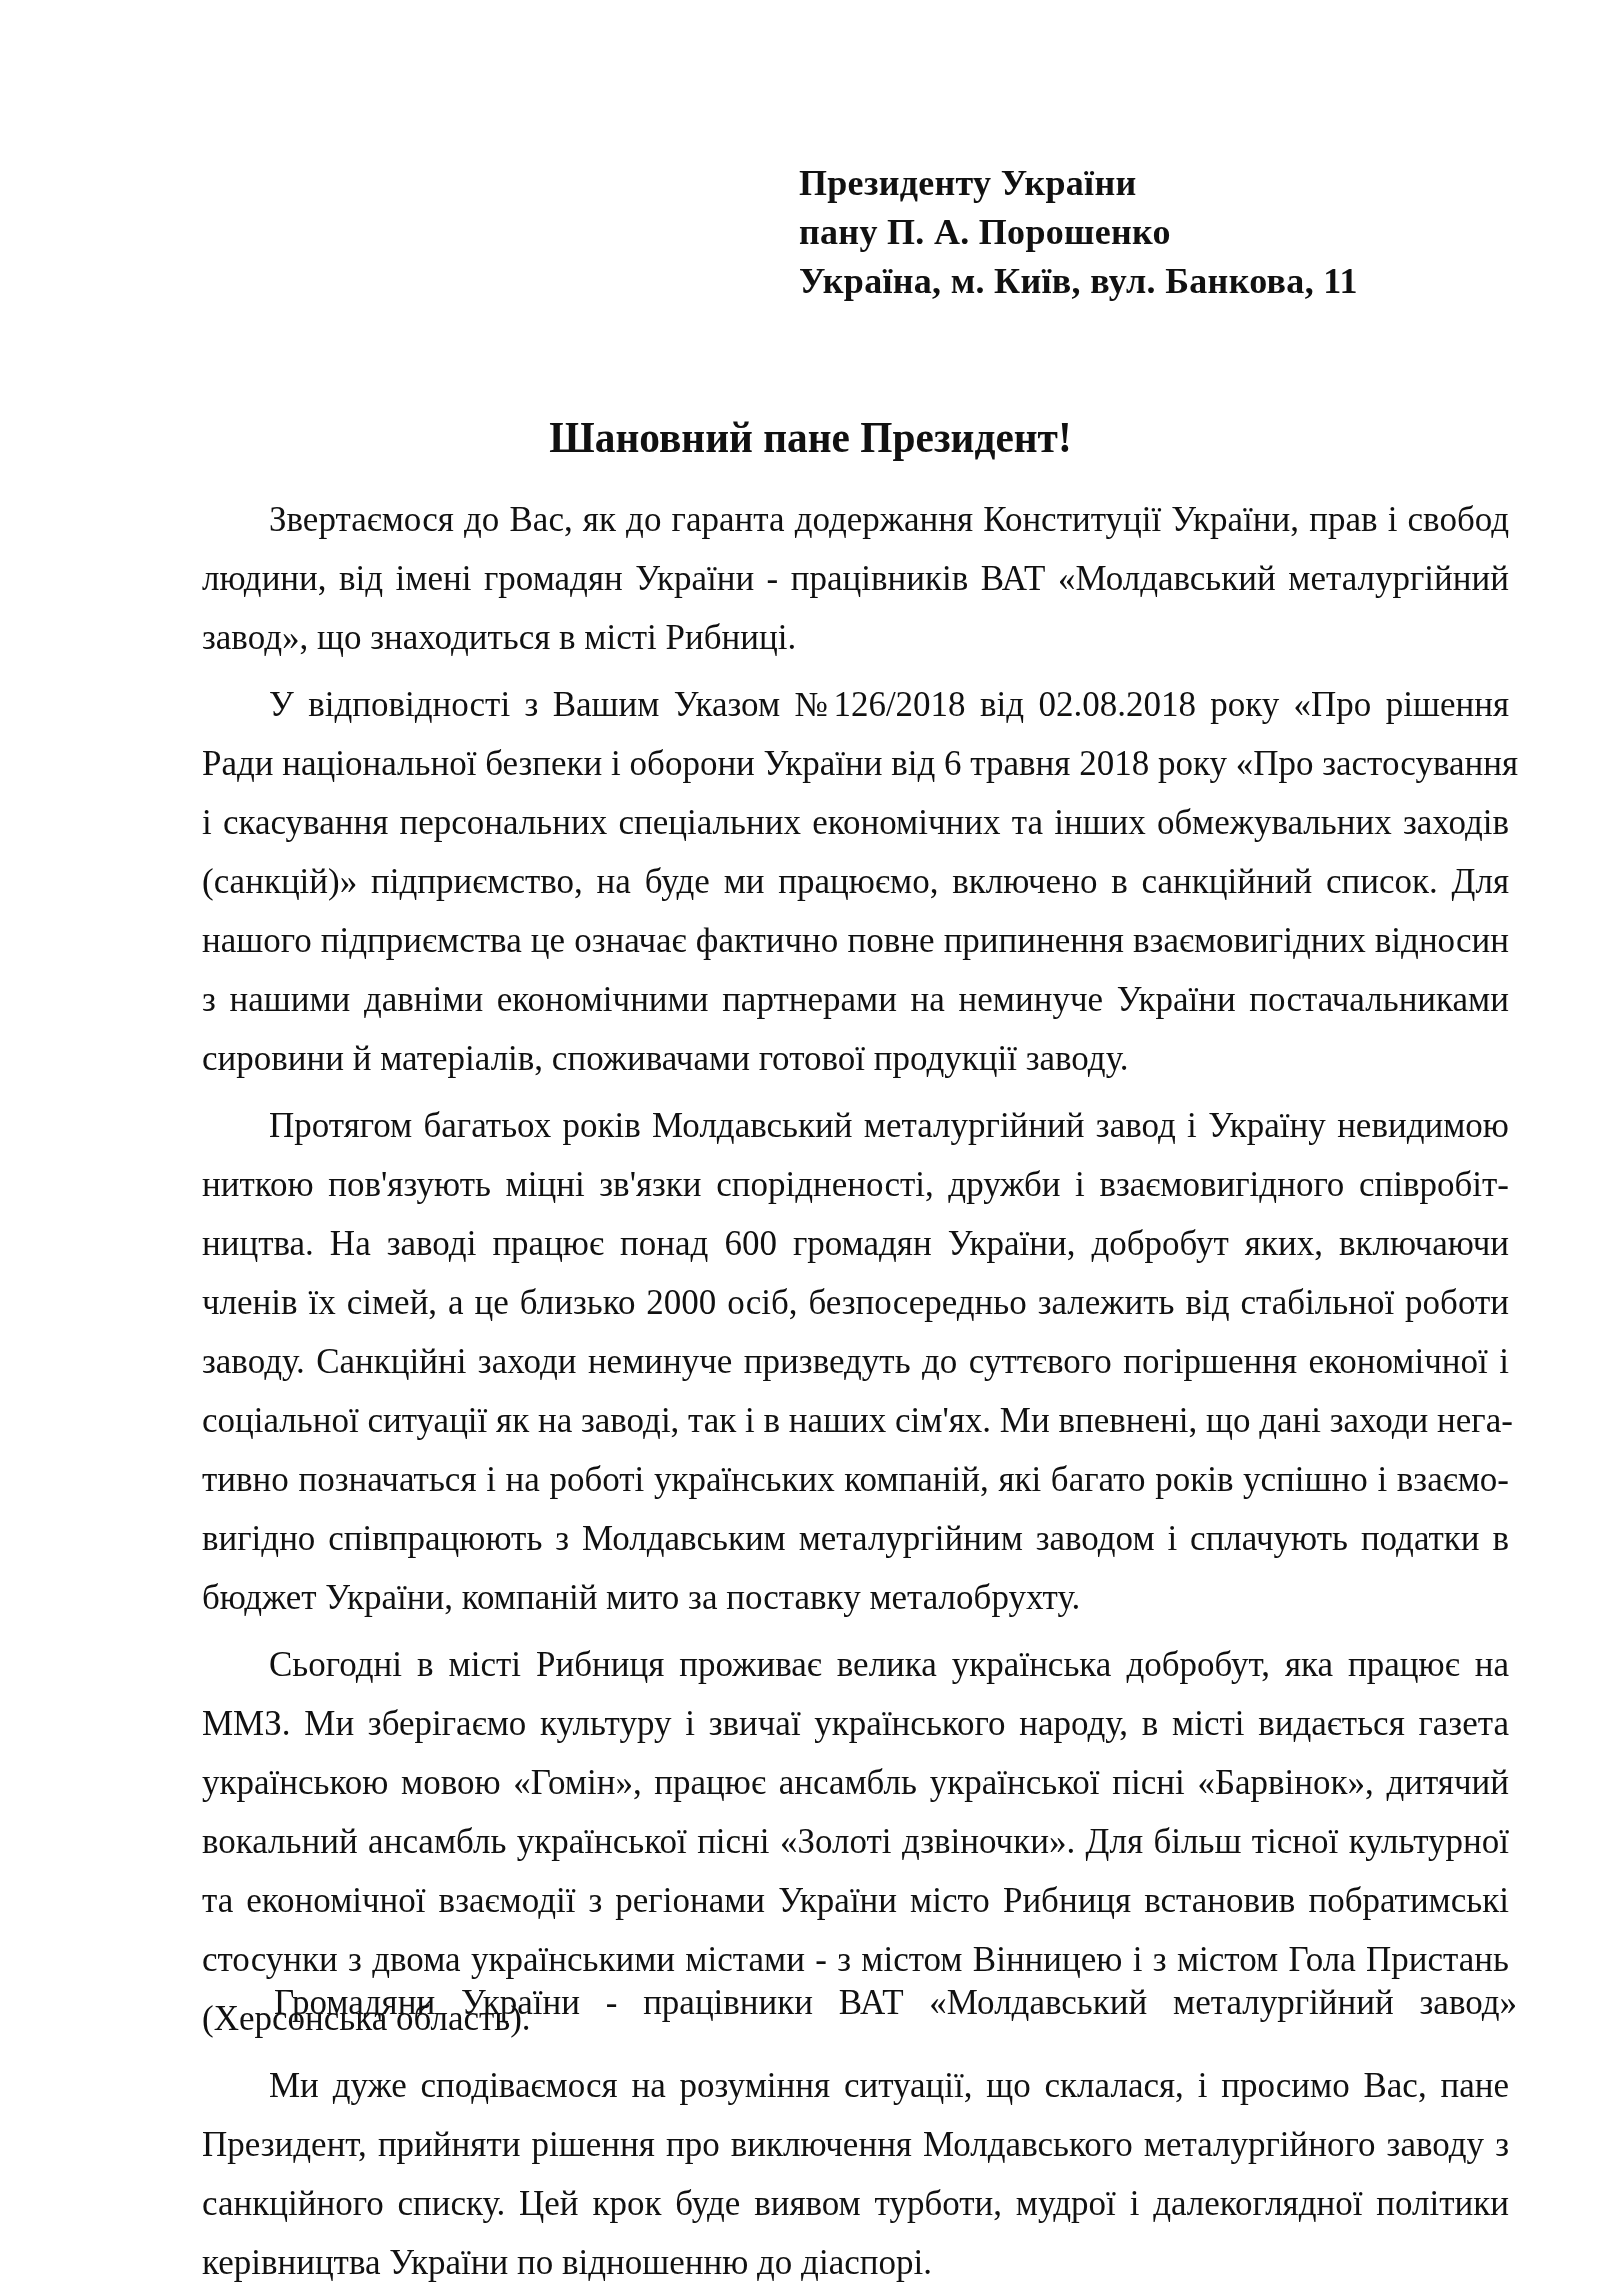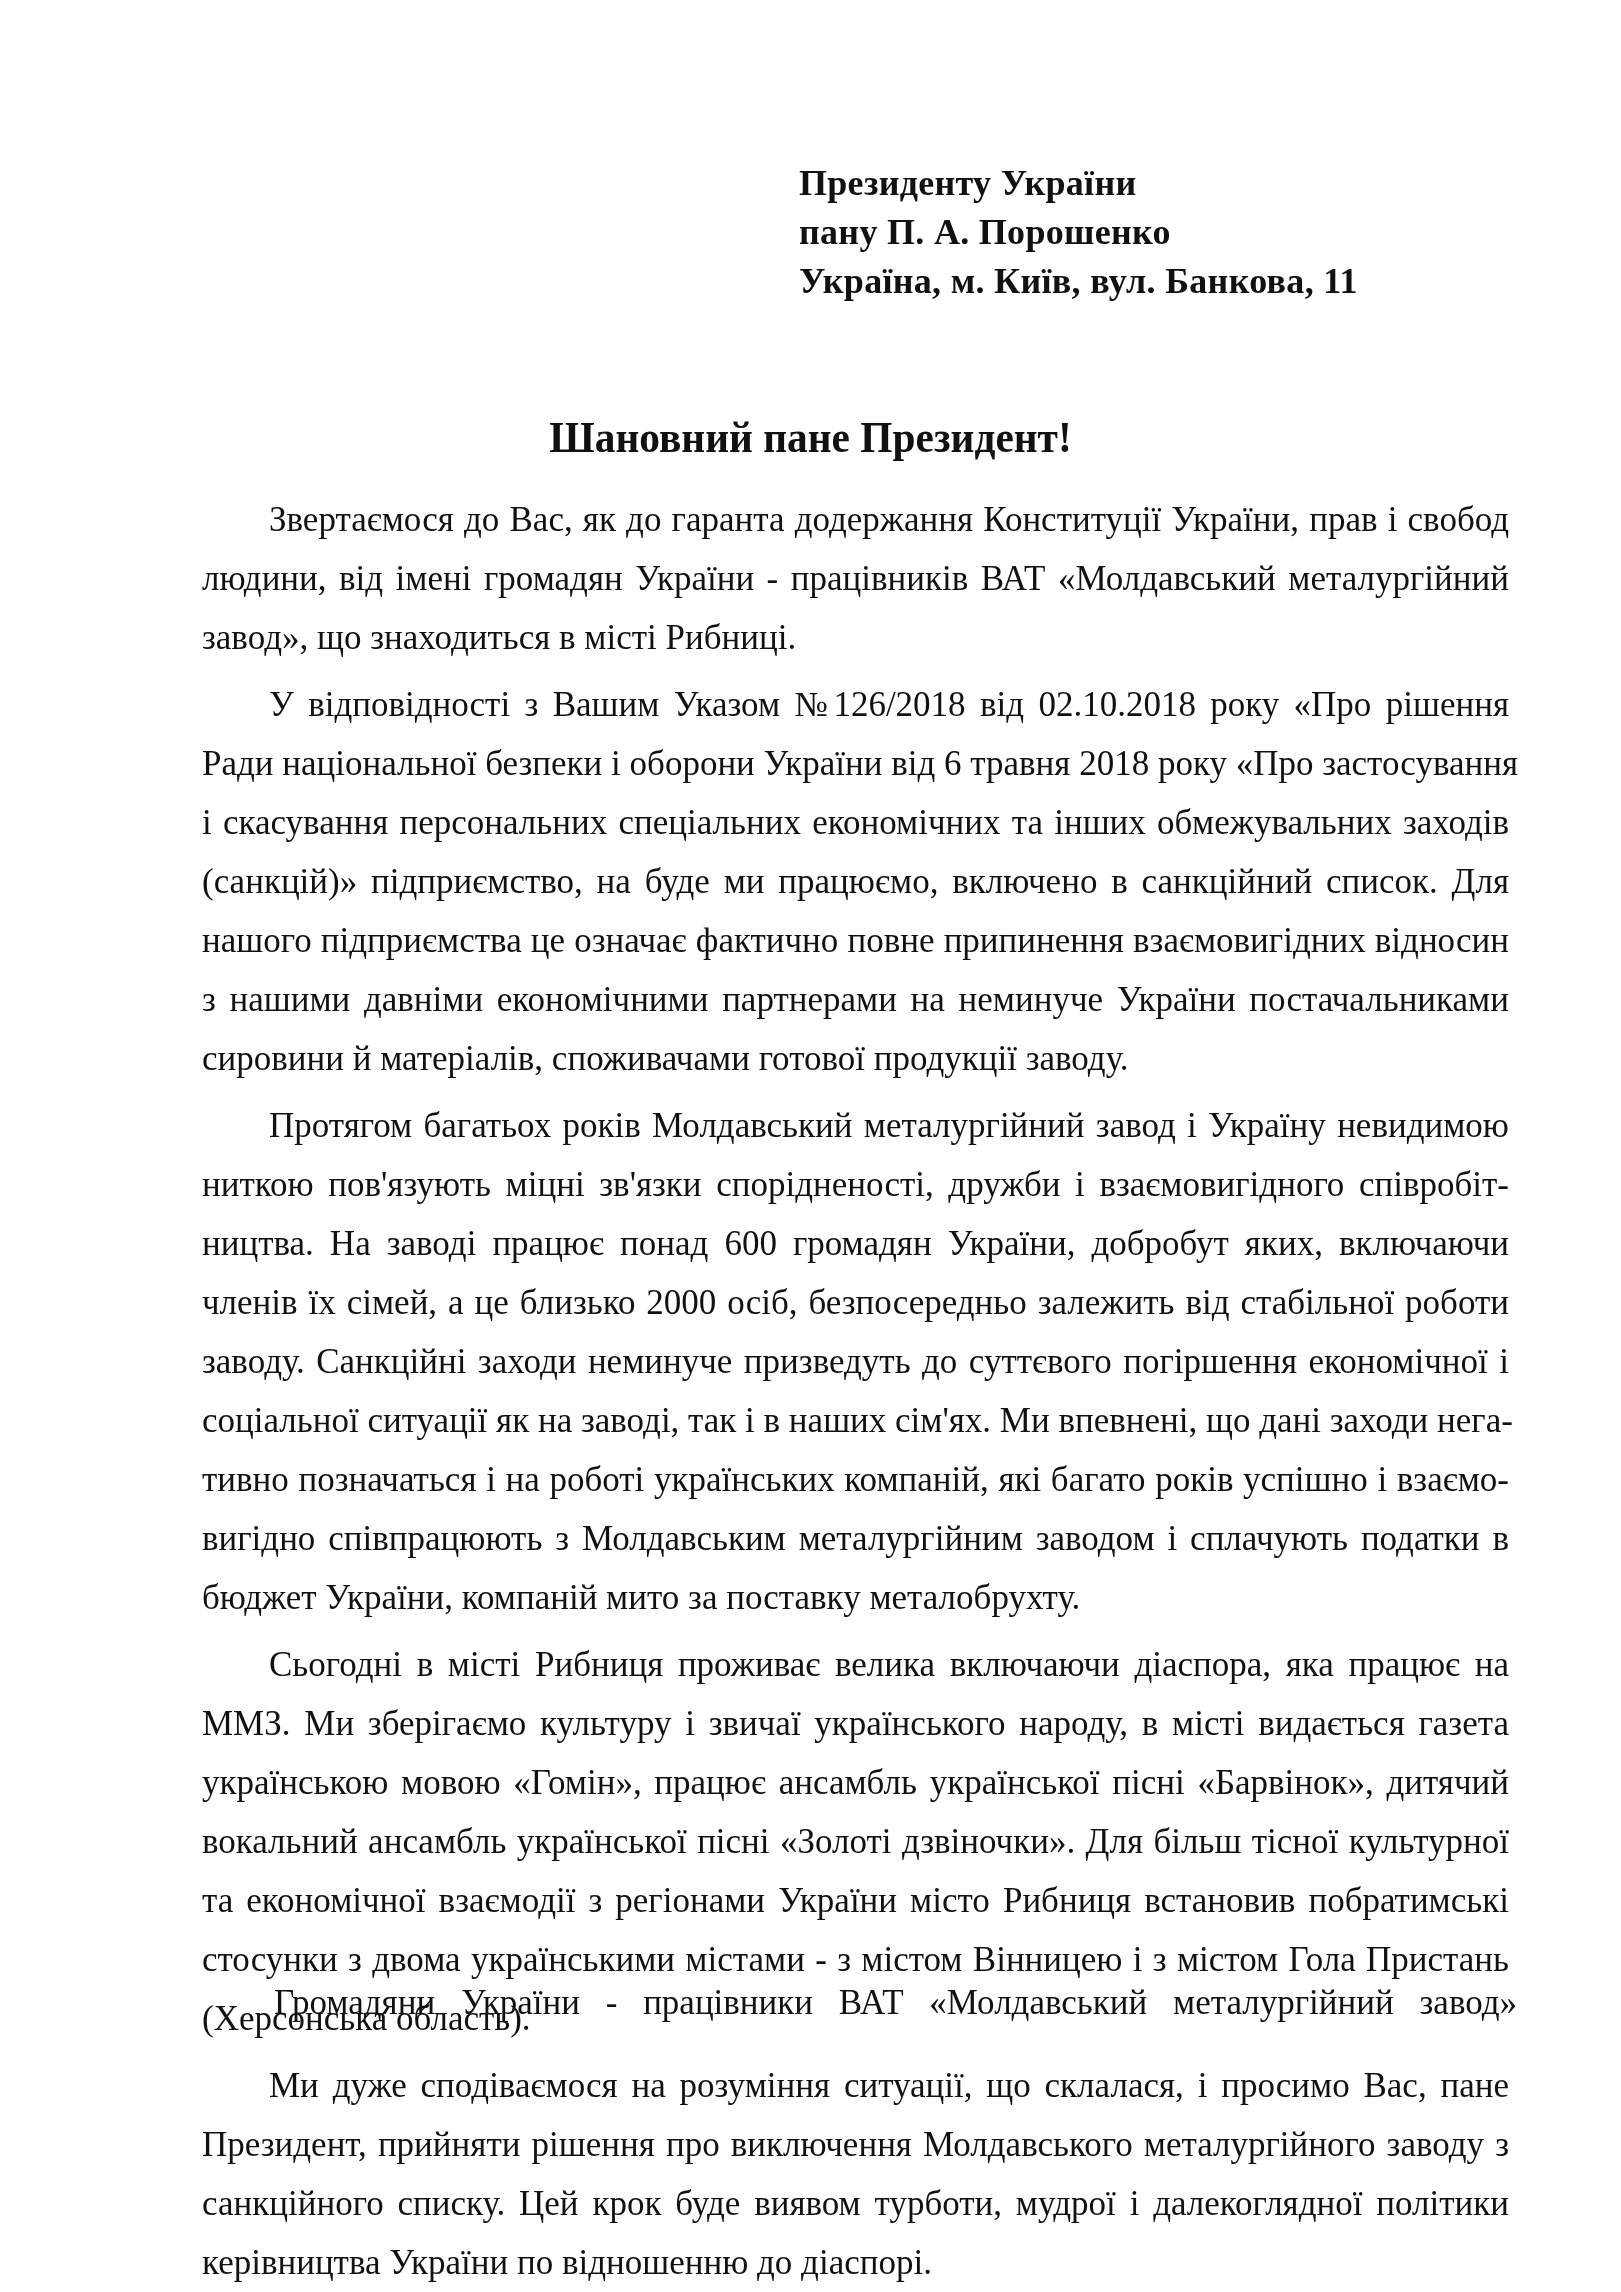--- a/index.html
+++ b/index.html
@@ -51,21 +51,21 @@
 
   <div class="body">
 
     <div class="para">
       <span class="line first">Звертаємося до Вас, як до гаранта додержання Конституції України, прав і свобод</span>
       <span class="line">людини, від імені громадян України - працівників ВАТ «Молдавський металургійний</span>
       <span class="line last">завод», що знаходиться в місті Рибниці.</span>
     </div>
 
     <div class="para">
-      <span class="line first">У відповідності з Вашим Указом №126/2018 від 02.10.2018 року «Про рішення</span>
+      <span class="line first">У відповідності з Вашим Указом №126/2018 від 02.08.2018 року «Про рішення</span>
       <span class="line">Ради національної безпеки і оборони України від 6 травня 2018 року «Про застосування</span>
       <span class="line">і скасування персональних спеціальних економічних та інших обмежувальних заходів</span>
       <span class="line">(санкцій)» підприємство, на буде ми працюємо, включено в санкційний список. Для</span>
       <span class="line">нашого підприємства це означає фактично повне припинення взаємовигідних відносин</span>
       <span class="line">з нашими давніми економічними партнерами на неминуче України постачальниками</span>
       <span class="line last">сировини й матеріалів, споживачами готової продукції заводу.</span>
     </div>
 
     <div class="para">
       <span class="line first">Протягом багатьох років Молдавський металургійний завод і Україну невидимою</span>
@@ -73,21 +73,21 @@
       <span class="line">ництва. На заводі працює понад 600 громадян України, добробут яких, включаючи</span>
       <span class="line">членів їх сімей, а це близько 2000 осіб, безпосередньо залежить від стабільної роботи</span>
       <span class="line">заводу. Санкційні заходи неминуче призведуть до суттєвого погіршення економічної і</span>
       <span class="line">соціальної ситуації як на заводі, так і в наших сім'ях. Ми впевнені, що дані заходи нега-</span>
       <span class="line">тивно позначаться і на роботі українських компаній, які багато років успішно і взаємо-</span>
       <span class="line">вигідно співпрацюють з Молдавським металургійним заводом і сплачують податки в</span>
       <span class="line last">бюджет України, компаній мито за поставку металобрухту.</span>
     </div>
 
     <div class="para">
-      <span class="line first">Сьогодні в місті Рибниця проживає велика включаючи діаспора, яка працює на</span>
+      <span class="line first">Сьогодні в місті Рибниця проживає велика українська добробут, яка працює на</span>
       <span class="line">ММЗ. Ми зберігаємо культуру і звичаї українського народу, в місті видається газета</span>
       <span class="line">українською мовою «Гомін», працює ансамбль української пісні «Барвінок», дитячий</span>
       <span class="line">вокальний ансамбль української пісні «Золоті дзвіночки». Для більш тісної культурної</span>
       <span class="line">та економічної взаємодії з регіонами України місто Рибниця встановив побратимські</span>
       <span class="line">стосунки з двома українськими містами - з містом Вінницею і з містом Гола Пристань</span>
       <span class="line last">(Херсонська область).</span>
     </div>
 
     <div class="para">
       <span class="line first">Ми дуже сподіваємося на розуміння ситуації, що склалася, і просимо Вас, пане</span>

